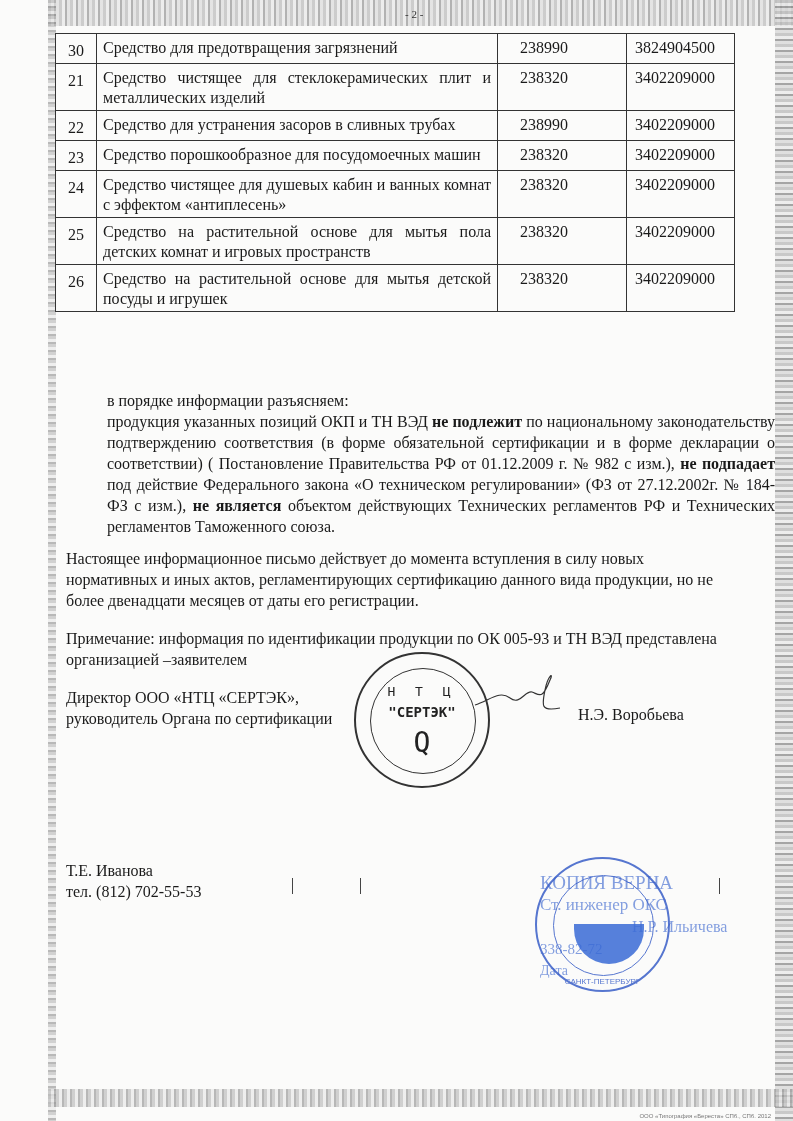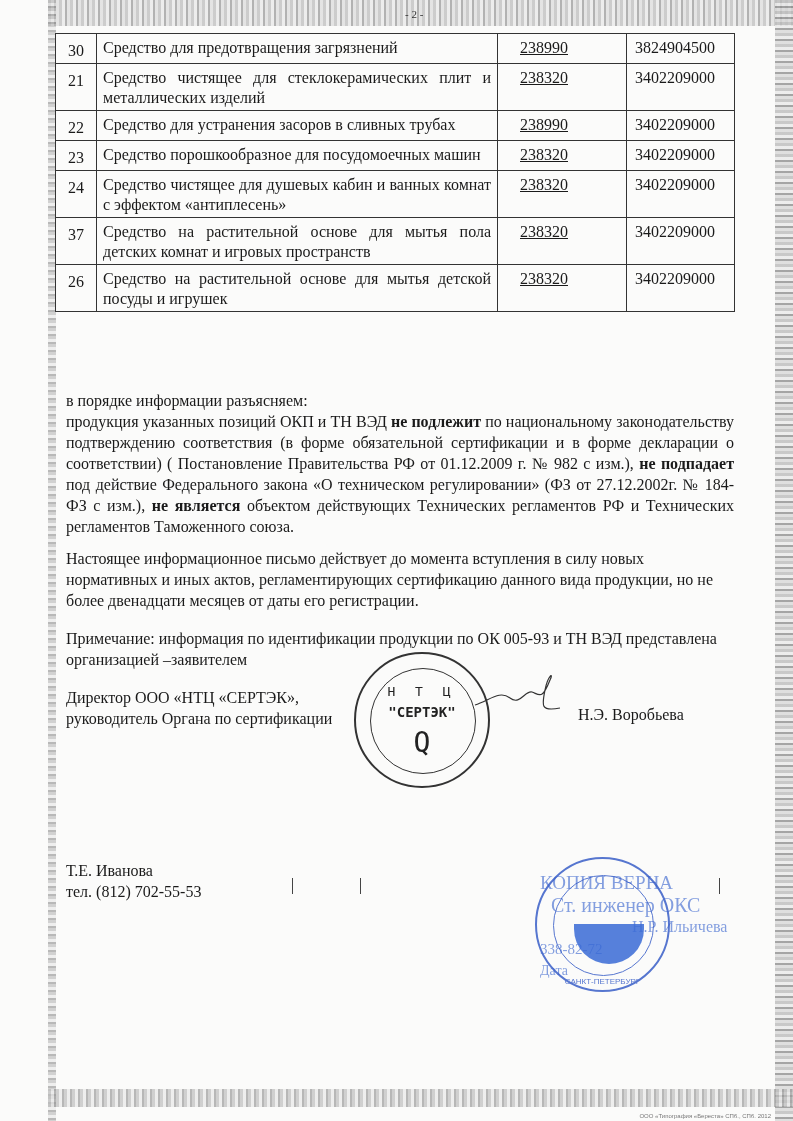--- a/index.html
+++ b/index.html
@@ -14,25 +14,25 @@
     background:repeating-linear-gradient(180deg,#bcbcbc 0 3px,#e9e9e9 3px 6px,#8f8f8f 6px 8px,#d8d8d8 8px 11px);opacity:.8;}
   .border-bottom{position:absolute;left:48px;bottom:14px;width:745px;height:18px;
     background:repeating-linear-gradient(90deg,#bdbdbd 0 3px,#e8e8e8 3px 6px,#9a9a9a 6px 8px);opacity:.7;}
   .printer-note{position:absolute;right:22px;bottom:2px;font-family:"Liberation Sans",sans-serif;font-size:6px;color:#777;}
   .page-num{position:absolute;left:405px;top:8px;font-size:11px;color:#333;}
 
   table.items{position:absolute;left:55px;top:33px;width:680px;border-collapse:collapse;font-size:16px;line-height:20px;}
   table.items td{border:1.3px solid #333;vertical-align:top;padding:4px 6px 2px 6px;}
   table.items td.num{width:28px;text-align:center;padding-top:7px;}
   table.items td.desc{width:388px;text-align:justify;}
-  table.items td.okp{width:100px;padding-left:22px;text-decoration:underline;}
+  table.items td.okp{width:100px;padding-left:22px;}
   table.items td.tnved{padding-left:8px;}
 
   .body-text{position:absolute;left:66px;width:668px;font-size:16px;line-height:21px;}
-  .p1{top:390px;}
+  .p1{top:390px;margin-left:41px;}
   .p2{top:548px;}
   .p3{top:628px;}
   .sig1{top:687px;}
   .contact{top:852px;margin-top:8px;}
   .signer-name{position:absolute;left:578px;top:706px;font-size:16px;}
 
   .stamp{position:absolute;left:354px;top:652px;width:136px;height:136px;border:2.5px solid #333;border-radius:50%;
     box-sizing:border-box;}
   .stamp-inner{position:absolute;left:14px;top:14px;width:104px;height:104px;border:1.5px solid #333;border-radius:50%;}
   .stamp-text{position:absolute;left:0;width:100%;text-align:center;font-family:"DejaVu Sans Mono",monospace;color:#222;}
@@ -40,21 +40,21 @@
   .stamp .t2{top:50px;font-size:14px;font-weight:bold;}
   .stamp .t3{top:72px;font-size:28px;}
   .signature{position:absolute;left:470px;top:670px;width:100px;height:50px;}
 
   .blue-stamp{position:absolute;left:535px;top:857px;width:135px;height:135px;border:2.5px solid #3a5fc8;border-radius:50%;
     box-sizing:border-box;opacity:.85;}
   .blue-stamp .inner{position:absolute;left:16px;top:16px;width:99px;height:99px;border:1.5px solid #3a5fc8;border-radius:50%;overflow:hidden;}
   .blue-stamp .blob{position:absolute;left:20px;top:48px;width:70px;height:40px;background:#3a6bd6;border-radius:0 0 40px 40px;}
   .blue-stamp .city{position:absolute;left:0;bottom:4px;width:100%;text-align:center;font-family:"Liberation Sans",sans-serif;font-size:8px;color:#3a5fc8;}
   .copy-note{position:absolute;left:540px;top:872px;font-size:19px;color:#5b7fd6;opacity:.75;line-height:22px;}
-  .copy-note .l2{font-size:20px;margin-left:11px;}
+  .copy-note .l2{font-size:17px;}
   .copy-note .l3{font-size:16px;padding-left:92px;}
   .copy-note .l4{font-size:15px;}
   .copy-note .l5{font-size:14px;}
   .tick{position:absolute;top:878px;width:1px;height:16px;background:#444;}
 </style>
 </head>
 <body>
 
 <div class="border-top"></div>
 <div class="border-left"></div>
@@ -89,21 +89,21 @@
         <td class="okp">238320</td>
         <td class="tnved">3402209000</td>
       </tr>
       <tr>
         <td class="num">24</td>
         <td class="desc">Средство чистящее для душевых кабин и ванных комнат с эффектом «антиплесень»</td>
         <td class="okp">238320</td>
         <td class="tnved">3402209000</td>
       </tr>
       <tr>
-        <td class="num">37</td>
+        <td class="num">25</td>
         <td class="desc">Средство на растительной основе для мытья пола детских комнат и игровых пространств</td>
         <td class="okp">238320</td>
         <td class="tnved">3402209000</td>
       </tr>
       <tr>
         <td class="num">26</td>
         <td class="desc">Средство на растительной основе для мытья детской посуды и игрушек</td>
         <td class="okp">238320</td>
         <td class="tnved">3402209000</td>
       </tr>

